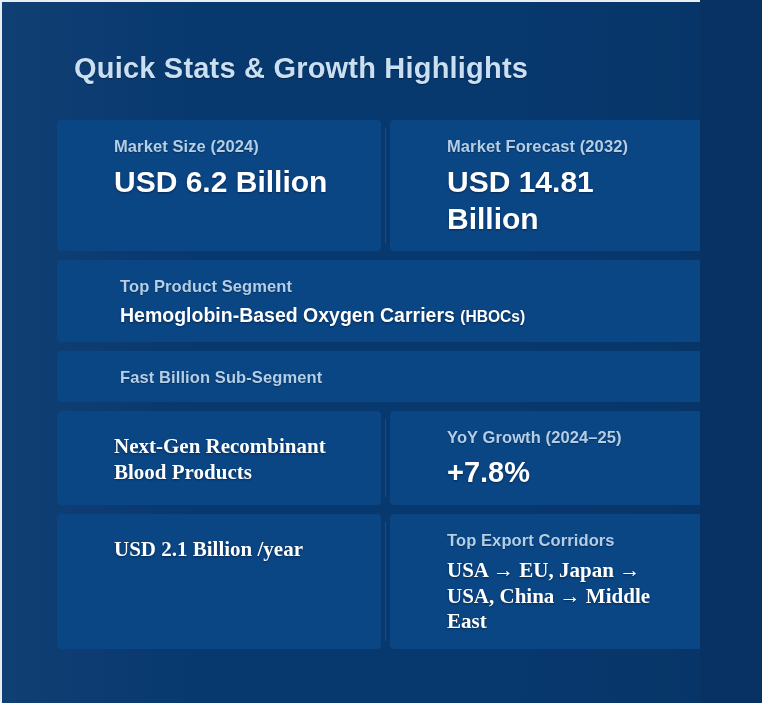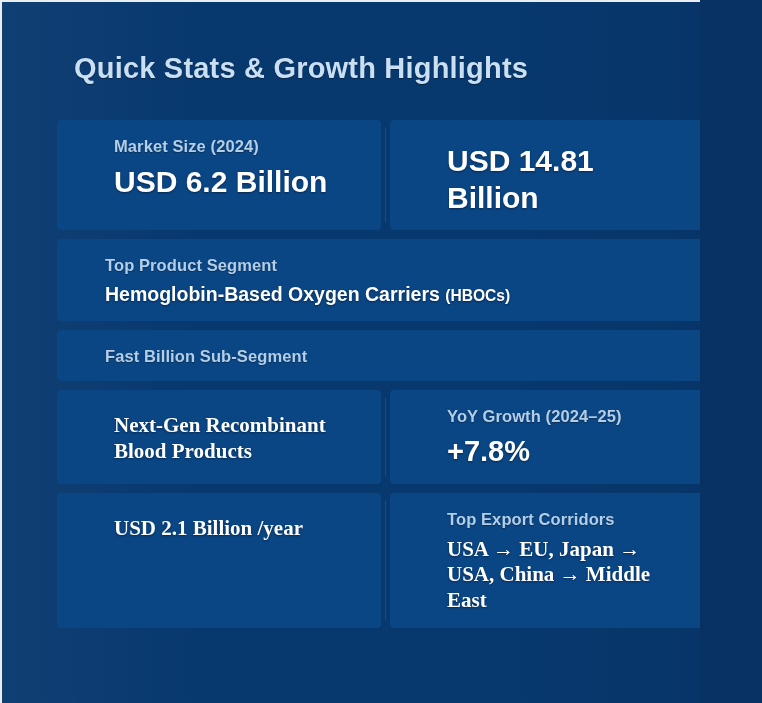--- a/index.html
+++ b/index.html
@@ -68,21 +68,21 @@
   .card {
     background: #0a4584;
     border-radius: 4px;
     padding: 16px 0 14px 0;
     box-sizing: border-box;
     position: relative;
   }
   .card.full  { width: 657px; }
   .card.half  { width: 324px; padding-left: 16px; }
 
-  .card-inner { padding: 0 40px 0 48px; }
+  .card-inner { padding: 0 40px 0 63px; }
   .card.half .card-inner { padding: 0 22px 0 41px; }
 
   
   .row.split .card.half:first-child::after {
     content: "";
     position: absolute;
     right: -5px;
     top: 8px;
     bottom: 8px;
     width: 1px;
@@ -126,20 +126,21 @@
 
     <div class="row split">
       <div class="card half">
         <div class="card-inner">
           <div class="label">Market Size (2024)</div>
           <div class="value xl">USD 6.2 Billion</div>
         </div>
       </div>
       <div class="card half">
         <div class="card-inner">
+          <div class="label">Market Forecast (2032)</div>
           <div class="value xl">USD 14.81 Billion</div>
         </div>
       </div>
     </div>
 
     <div class="row">
       <div class="card full">
         <div class="card-inner">
           <div class="label">Top Product Segment</div>
           <div class="value md"><span>Hemoglobin-Based Oxygen Carriers </span><span class="sm">(HBOCs)</span></div>

